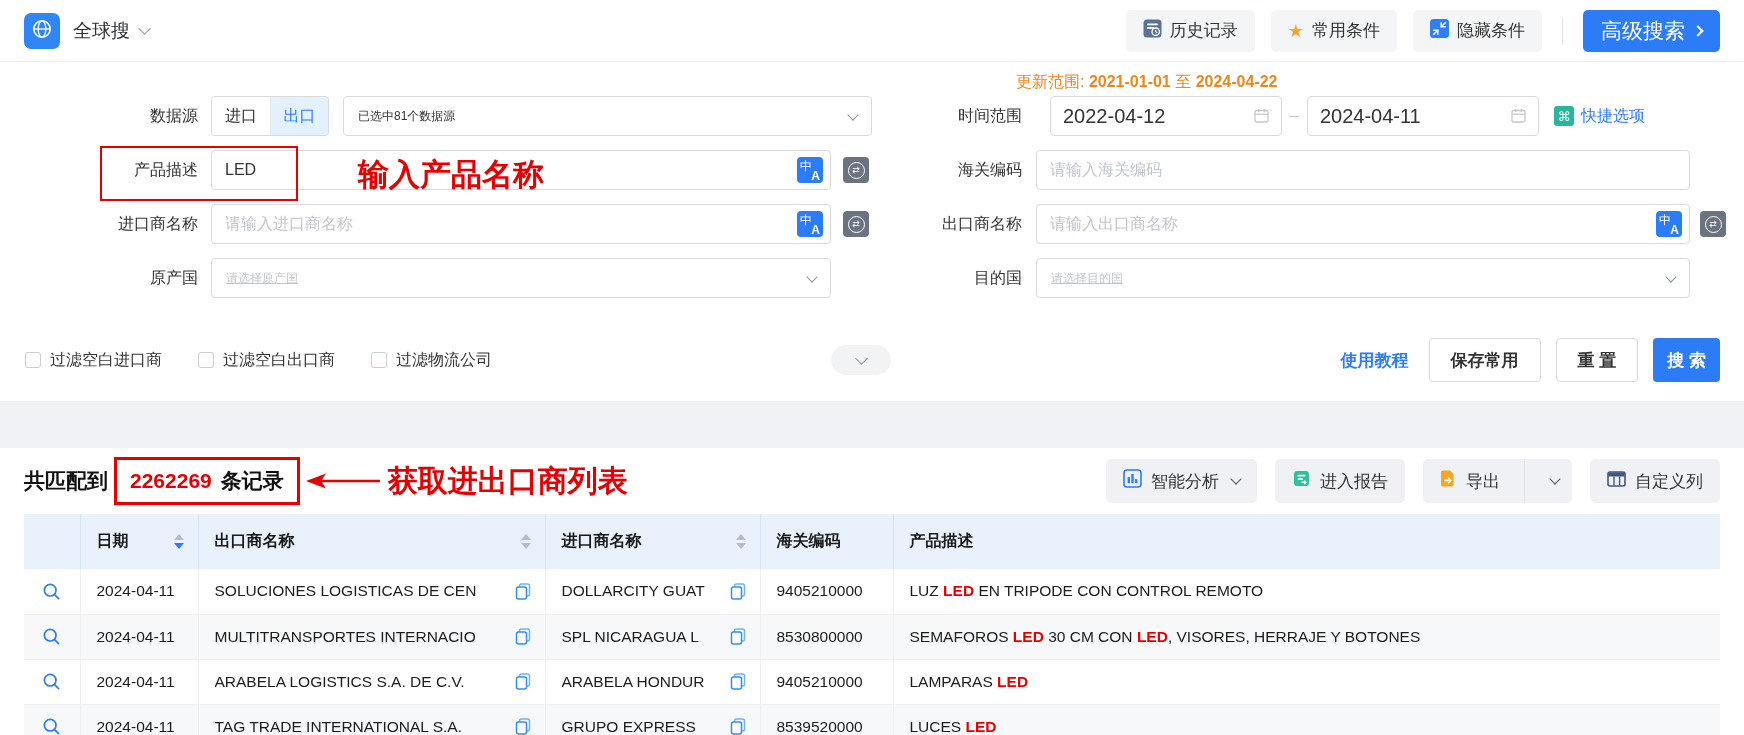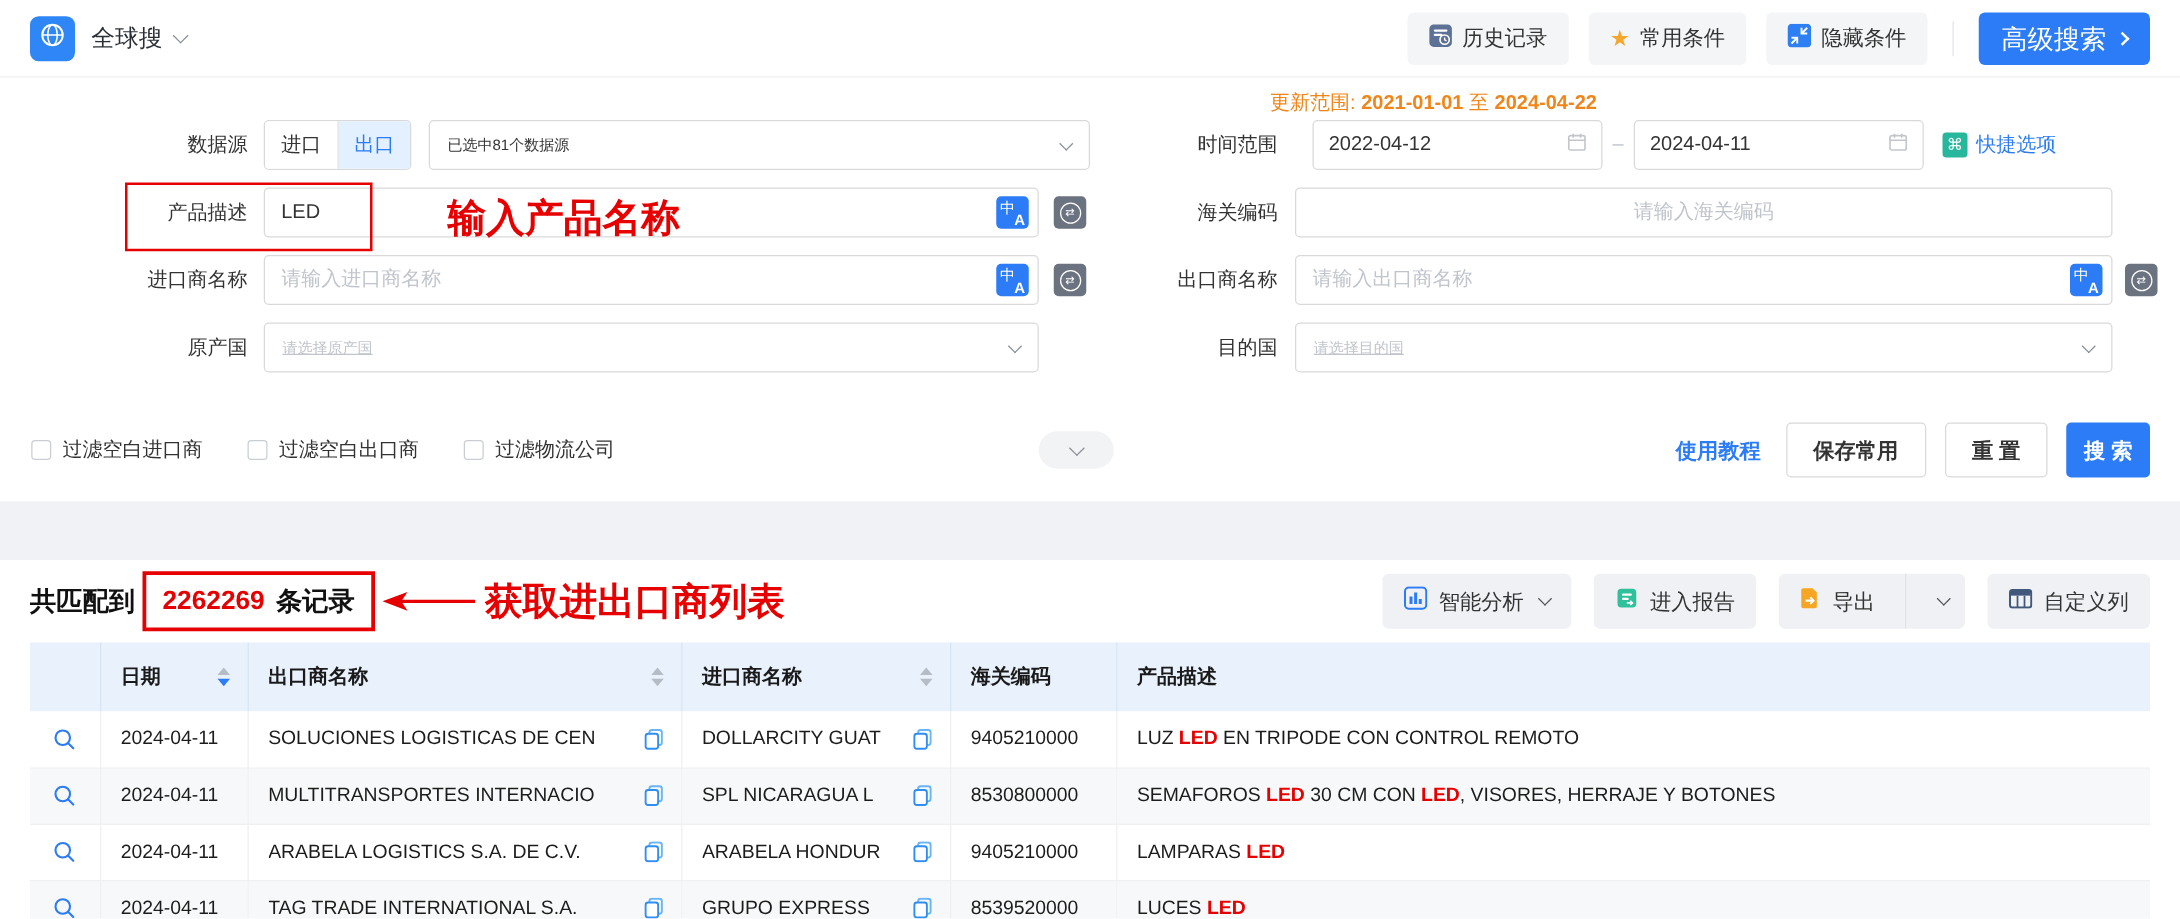--- a/index.html
+++ b/index.html
@@ -36,28 +36,28 @@
   .selbox { height:40px; border:1px solid #d9d9d9; border-radius:4px; display:flex; align-items:center; padding:0 14px; font-size:12px; color:#333; background:#fff; cursor:pointer; }
   .selbox .ph { color:#c0c4cc;text-decoration:underline; }
   .selbox .chev { margin-left:auto; margin-top:-2px; width:8px; height:8px; }
   .grow { flex:1; margin-left:14px; }
   .inp-wrap { position:relative; width:620px; }
   .fcol-r .inp-wrap { width:654px; }
   .inp { width:100%; height:40px; border:1px solid #d9d9d9; border-radius:4px; padding:0 44px 0 13px; font-size:16px; color:#333; font-family:inherit; outline:none; }
   .inp.plain { padding-right:13px; }
   .inp::placeholder { color:#c0c4cc; }
   .w620 { width:620px; }
-  .w654 { width:654px;text-align:center; }
+  .w654 { width:654px; }
   .ticon { position:absolute; right:8px; top:7px; width:26px; height:26px; background:var(--accent); border-radius:4px; cursor:pointer; }
   .ticon .zh { position:absolute; top:1px; left:3px; font-size:12px; color:#fff; }
   .ticon .la { position:absolute; bottom:0px; right:3px; font-size:12px; font-weight:bold; color:#fff; }
   .sicon { width:26px; height:26px; margin-left:12px; background:#6b7280; border-radius:4px; display:flex; align-items:center; justify-content:center; cursor:pointer; flex:none; }
   .fcol-r .sicon { margin-left:10px; }
   .sicon .circ { width:17px; height:17px; border:1.5px solid #fff; border-radius:50%; display:flex; align-items:center; justify-content:center; font-size:9px; color:#fff; }
-  .datebox { width:232px; height:40px; border:1px solid #d9d9d9; border-radius:4px; display:flex; align-items:center; justify-content:space-between; padding:0 12px; font-size:16px; color:#333; margin-left:14px; cursor:pointer; }
+  .datebox { width:232px; height:40px; border:1px solid #d9d9d9; border-radius:4px; display:flex; align-items:center; justify-content:space-between; padding:0 12px; font-size:20px; color:#333; margin-left:14px; cursor:pointer; }
   .datebox + .dash { color:#c0c4cc; margin:0 0 0 8px; }
   .dash + .datebox { margin-left:8px; }
   .quick { display:flex; align-items:center; margin-left:15px; cursor:pointer; }
   .cmd-ic { width:20px; height:20px; border-radius:3px; background:#27b79c; color:#fff; font-size:13px; display:flex; align-items:center; justify-content:center; margin-right:7px; }
   .quick span.lnk { color:var(--accent); font-size:16px; }
 
   .cbrow { position:relative; display:flex; align-items:center; height:44px; margin-top:26px; padding:0 24px 0 25px; }
   .cb-item { display:flex; align-items:center; gap:9px; margin-right:36px; cursor:pointer; }
   .cb-box { width:16px; height:16px; border:1px solid #c9cdd4; border-radius:3px; background:#fff; }
   .cb-lab { font-size:16px; color:#333; }

